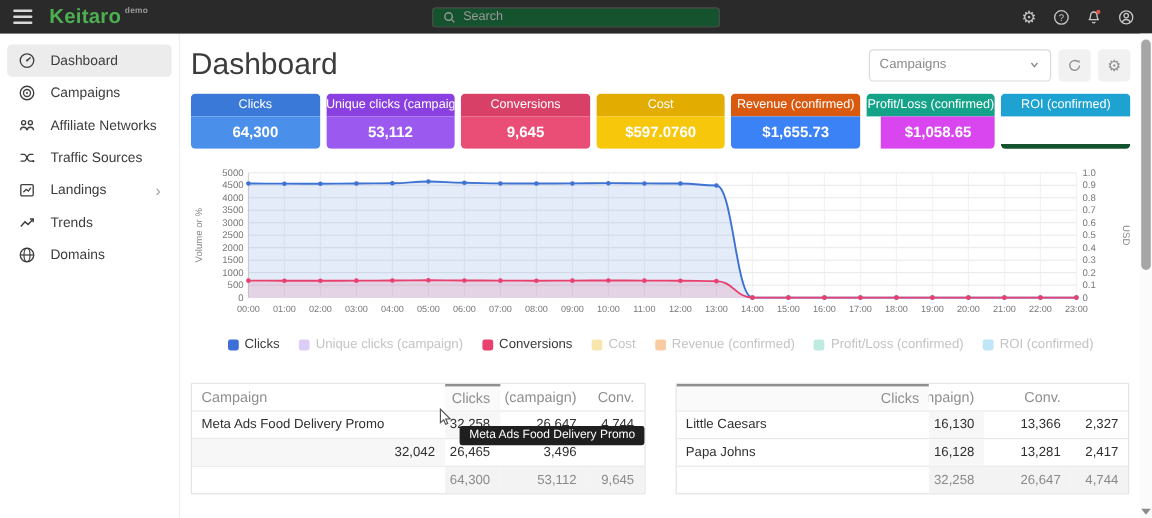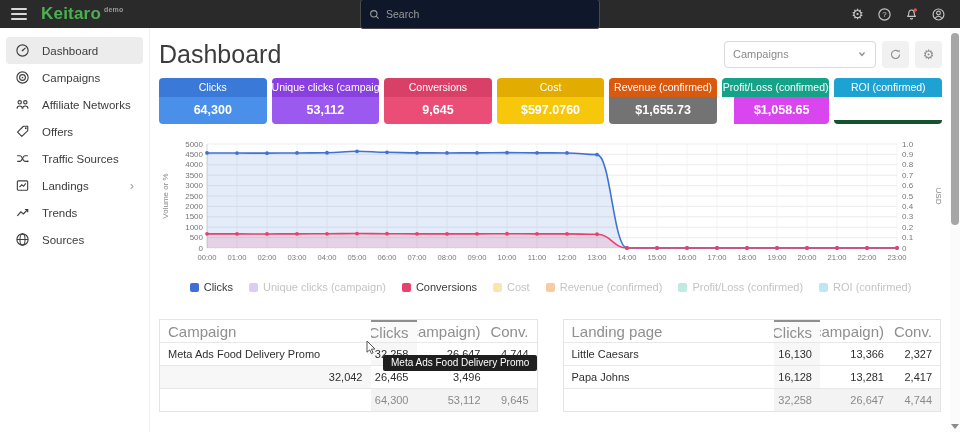--- a/index.html
+++ b/index.html
@@ -6,22 +6,22 @@
   html,body { width:960px; height:432px; overflow:hidden; background:#fff;
     font-family:"Liberation Sans", sans-serif; }
 
   
   .topbar { position:absolute; left:0; top:0; width:960px; height:28px;
     background:#2a2a2a; display:flex; align-items:center; z-index:30; }
   .hamburger { width:16px; margin-left:11px; cursor:pointer; }
   .hamburger div { height:2px; background:#d8d8d8; margin:3px 0; border-radius:1px; }
   .logo { color:#4cb050; font-weight:700; font-size:17px; letter-spacing:.2px; margin-left:14px; }
   .logo-badge { color:#9a9a9a; font-size:7px; vertical-align:top; margin-left:3px; position:relative; top:2px; }
-  .searchbox { position:absolute; left:50%; transform:translateX(-50%); width:240px; height:30px;
-    background:#0f172a; border:1px solid #4a4a4a; border-radius:3px; display:flex; align-items:center; }
+  .searchbox { position:absolute; left:50%; transform:translateX(-50%); width:240px; height:17px;
+    background:#14532d; border:1px solid #4a4a4a; border-radius:3px; display:flex; align-items:center; }
   .searchbox input { background:transparent; border:none; outline:none; color:#ddd;
     font-size:10.5px; width:100%; font-family:"Liberation Sans",sans-serif; }
   .searchbox input::placeholder { color:#9a9a9a; }
   .search-ic { margin:0 6px 0 8px; flex:0 0 auto; }
   .topbar-right { margin-left:auto; display:flex; align-items:center; gap:12px; margin-right:14px; }
   .tb-icon { width:15px; height:15px; cursor:pointer; position:relative; display:flex; align-items:center; justify-content:center; }
 
   
   .sidebar { position:absolute; left:0; top:28px; width:150px; bottom:0; background:#fff;
     border-right:1px solid #f0f0f0; padding-top:9px; z-index:20; }
@@ -59,21 +59,21 @@
   .legend-swatch { width:9px; height:9px; border-radius:2px; margin-right:5px; flex:0 0 auto; }
 
   
   .tables { display:flex; gap:25px; margin-top:26px; }
   .data-table { width:calc(50% - 13px); border:1px solid #e4e4e4; background:#fff; font-size:11px; }
   .t-row { display:grid; grid-template-columns:1fr 46px 72px 48px; align-items:stretch;
     border-bottom:1px solid #e8e8e8; height:23px; }
   .t-row:last-child { border-bottom:none; }
   .cell { display:flex; align-items:center; padding:0 8px; white-space:nowrap; overflow:hidden; color:#2f2f2f; }
   .num { justify-content:flex-end; }
-  .t-head .cell { color:#8f8f8f; font-size:15px; }
+  .t-head .cell { color:#8f8f8f; font-size:12px; }
   .t-head .sorted { border-top:2px solid #8f8f8f; background:#fafafa; }
   .col-clicks { background:#f7f7f7; }
   .t-total { height:22px; }
   .t-total .num { background:#f3f3f3; color:#8a8a8a; }
 
   
   .tooltip { position:absolute; left:383px; top:355px; background:#1f1f1f; color:#fff;
     font-size:10px; padding:2px 8px 3px; border-radius:2px; z-index:50; white-space:nowrap; }
   .cursor { position:absolute; left:366px; top:340px; z-index:60; pointer-events:none; }
 
@@ -146,27 +146,20 @@
     <svg class="ic" viewBox="0 0 16 16">
         <circle cx="5" cy="5.6" r="1.8" fill="none" stroke="#3f3f3f" stroke-width="1.2"></circle>
         <circle cx="11" cy="5.6" r="1.8" fill="none" stroke="#3f3f3f" stroke-width="1.2"></circle>
         <path d="M2.2,12.4 a2.8,2.8 0 0 1 5.6,0" fill="none" stroke="#3f3f3f" stroke-width="1.2"></path>
         <path d="M8.2,12.4 a2.8,2.8 0 0 1 5.6,0" fill="none" stroke="#3f3f3f" stroke-width="1.2"></path>
       </svg>
     <span>Affiliate Networks</span>
   </div>
   <div class="side-item">
     <svg class="ic" viewBox="0 0 16 16">
-        <path d="M9,2.4 L13.6,2.4 L13.6,7 L7.3,13.3 L2.7,8.7 Z" fill="none" stroke="#3f3f3f" stroke-width="1.2" stroke-linejoin="round"></path>
-        <circle cx="11.5" cy="4.5" r="1" fill="#3f3f3f"></circle>
-      </svg>
-    <span>Offers</span>
-  </div>
-  <div class="side-item">
-    <svg class="ic" viewBox="0 0 16 16">
         <path d="M2.3,5 h3.2 c2.5,0 2.5,6 5,6 h3.2" fill="none" stroke="#3f3f3f" stroke-width="1.2"></path>
         <path d="M2.3,11 h3.2 c2.5,0 2.5,-6 5,-6 h3.2" fill="none" stroke="#3f3f3f" stroke-width="1.2"></path>
         <circle cx="13.6" cy="11" r="1" fill="#3f3f3f"></circle>
       </svg>
     <span>Traffic Sources</span>
   </div>
   <div class="side-item">
     <svg class="ic" viewBox="0 0 16 16">
         <rect x="2.5" y="3" width="11" height="10" rx="1" fill="none" stroke="#3f3f3f" stroke-width="1.2"></rect>
         <polyline points="4.8,9.8 7.2,7.2 9.2,8.8 11.4,5.8" fill="none" stroke="#3f3f3f" stroke-width="1.2"></polyline>
@@ -180,21 +173,21 @@
         <polyline points="10.6,4.8 13.5,4.8 13.5,7.7" fill="none" stroke="#3f3f3f" stroke-width="1.3"></polyline>
       </svg>
     <span>Trends</span>
   </div>
   <div class="side-item">
     <svg class="ic" viewBox="0 0 16 16">
         <circle cx="8" cy="8" r="6" fill="none" stroke="#3f3f3f" stroke-width="1.2"></circle>
         <ellipse cx="8" cy="8" rx="2.7" ry="6" fill="none" stroke="#3f3f3f" stroke-width="1.1"></ellipse>
         <line x1="2.2" y1="8" x2="13.8" y2="8" stroke="#3f3f3f" stroke-width="1.1"></line>
       </svg>
-    <span>Sources</span>
+    <span>Domains</span>
   </div>
 </div>
 
 <div class="content">
 
   <div class="page-header">
     <div class="page-title">Dashboard</div>
     <div class="header-controls">
       <div class="select sel-campaigns">
         <span class="sel-label">Campaigns</span>
@@ -224,21 +217,21 @@
     <div class="stat-card">
         <div class="stat-card-header" style="background: rgb(216, 64, 103);">Conversions</div>
         <div class="stat-card-body" style="background: rgb(234, 77, 117);">9,645</div>
       </div>
     <div class="stat-card">
         <div class="stat-card-header" style="background: rgb(227, 172, 0);">Cost</div>
         <div class="stat-card-body" style="background: rgb(246, 199, 10);">$597.0760</div>
       </div>
     <div class="stat-card">
         <div class="stat-card-header" style="background: rgb(217, 89, 15);">Revenue (confirmed)</div>
-        <div class="stat-card-body" style="background: #737373;">$1,655.73</div>
+        <div class="stat-card-body" style="background: #3b82f6;">$1,655.73</div>
       </div>
     <div class="stat-card">
         <div class="stat-card-header" style="background: rgb(20, 162, 137);">Profit/Loss (confirmed)</div>
         <div class="stat-card-body" style="background: #d946ef; margin-left: 12px;">$1,058.65</div>
       </div>
     <div class="stat-card">
         <div class="stat-card-header" style="background: rgb(29, 162, 210);">ROI (confirmed)</div>
         <div class="stat-card-body" style="background: #14532d; margin-top: 23px;">177.31%</div>
       </div>
   </div>
@@ -438,21 +431,20 @@
       <div class="t-row t-total">
         <div class="cell"></div>
         <div class="cell num">64,300</div>
         <div class="cell num">53,112</div>
         <div class="cell num">9,645</div>
       </div>
     </div>
 
     <div class="data-table">
       <div class="t-row t-head">
-        <div class="cell">Landing page</div>
         <div class="cell num sorted">Clicks</div>
         <div class="cell num">UC (campaign)</div>
         <div class="cell num">Conv.</div>
       </div>
       <div class="t-row">
         <div class="cell">Little Caesars</div>
         <div class="cell num col-clicks">16,130</div>
         <div class="cell num">13,366</div>
         <div class="cell num">2,327</div>
       </div>

